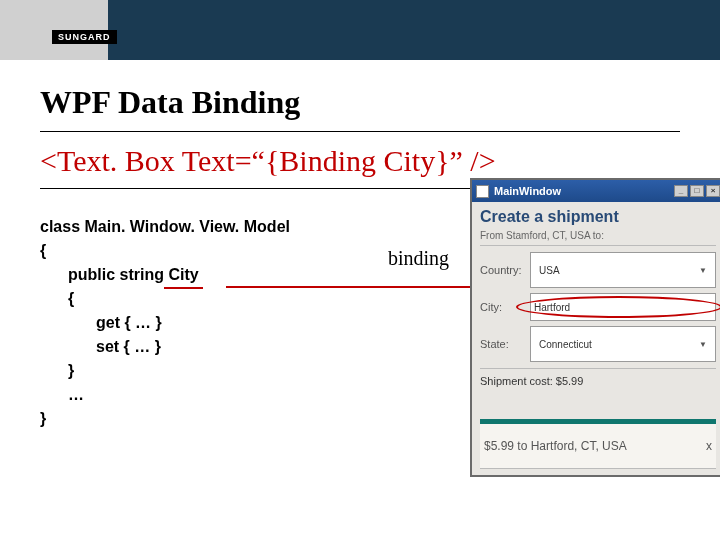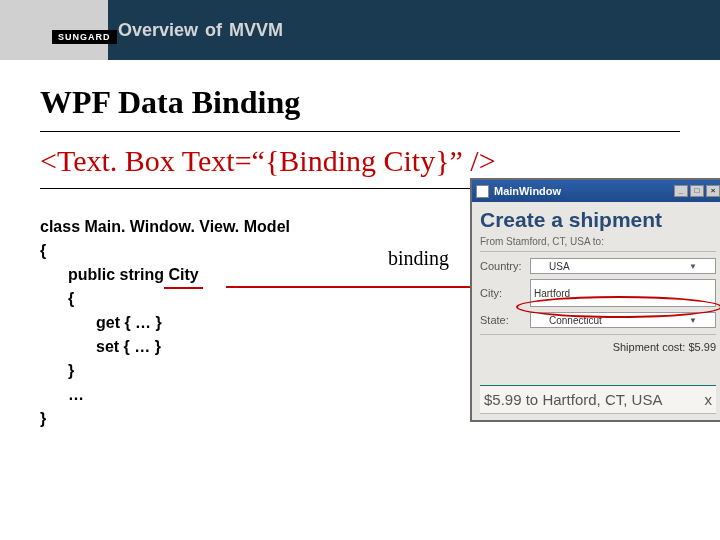--- a/index.html
+++ b/index.html
@@ -17,38 +17,37 @@
   .indent1 { padding-left: 28px; }
   .indent2 { padding-left: 56px; }
   .binding-label { position: absolute; left: 348px; top: 32px; font-family: 'Times New Roman', serif; font-size: 20px; color: #000; }
   .binding-line { position: absolute; left: 186px; top: 71px; width: 274px; height: 2px; background: #c00000; }
   .form-col { position: absolute; right: -6px; top: 178px; width: 256px; border: 2px solid #6a6a6a; background: #e8e6e2; }
   .form-titlebar { height: 22px; background: linear-gradient(to bottom, #2c5ea8, #1e4a8a); display: flex; align-items: center; padding: 0 4px; color: #fff; font-size: 11px; font-weight: bold; }
   .win-icon { width: 13px; height: 13px; background: #fff; border: 1px solid #888; margin-right: 5px; }
   .win-btns { margin-left: auto; display: flex; gap: 2px; }
   .win-btn { width: 14px; height: 12px; background: #d0d0d0; border: 1px solid #888; font-size: 8px; text-align: center; line-height: 10px; color: #333; }
   .form-body { padding: 6px 8px; font-size: 11px; color: #333; }
-  .form-h { color: #284a76; font-weight: bold; font-size: 21px; margin-bottom: 4px; }
+  .form-h { color: #284a76; font-weight: bold; font-size: 16px; margin-bottom: 4px; }
   .form-sub { font-size: 10px; color: #666; border-bottom: 1px solid #bbb; padding-bottom: 4px; margin-bottom: 6px; }
   .frow { display: flex; align-items: center; margin: 5px 0; gap: 6px; }
   .flabel { width: 44px; font-size: 11px; color: #555; }
-  .fselect { flex: 1; height: 16px; border: 1px solid #9a9a9a; background: #fff; font-size: 10px; padding: 0 18px; display: flex; align-items: center; justify-content: space-between; }
+  .fselect { flex: 1; height: 36px; border: 1px solid #9a9a9a; background: #fff; font-size: 10px; padding: 0 8px; display: flex; align-items: center; justify-content: space-between; }
   .fselect .arrow { font-size: 8px; color: #555; }
   .finput { flex: 1; height: 28px; border: 1px solid #9a9a9a; background: #fff; font-size: 10px; padding: 0 3px; display: flex; align-items: center; }
   .city-ellipse { position: absolute; border: 2px solid #c00000; border-radius: 50%; width: 206px; height: 22px; left: 44px; top: 94px; pointer-events: none; }
-  .cost-row { border-top: 1px solid #bbb; margin-top: 6px; padding: 6px 0; font-size: 11px; text-align: right; }
+  .cost-row { border-top: 1px solid #bbb; margin-top: 6px; padding: 6px 0; font-size: 11px; }
   .ship-btn { float: right; border: 2px solid #c3923b; background: linear-gradient(to bottom,#fbe39a,#f0c760); color: #6a4a10; font-size: 10px; font-weight: bold; padding: 3px 8px; letter-spacing: 0.5px; }
-  .result-row { clear: both; border-top: 1px solid #0f766e; border-bottom: 1px solid #bbb; margin-top: 26px; padding: 5px 4px; font-size: 15px; color: #555; background: #f6f4f0; display: flex; justify-content: space-between; }
+  .result-row { clear: both; border-top: 5px solid #0f766e; border-bottom: 1px solid #bbb; margin-top: 26px; padding: 15px 4px; font-size: 12px; color: #555; background: #f6f4f0; display: flex; justify-content: space-between; }
 </style>
 </head>
 <body>
 
 <div class="header-bar">
   <div class="brand-box">SUNGARD</div>
-  <div class="header-title">Overview of MVVM</div>
 </div>
 
 <div class="main">
   <div class="h1">WPF Data Binding</div>
   <div class="xaml-line">&lt;Text. Box Text=“{Binding City}” /&gt;</div>
 
   <div class="columns">
     <div class="code-col">
       <div><span>class </span><span>Main. Window. View. Model</span></div>
       <div>{</div>

